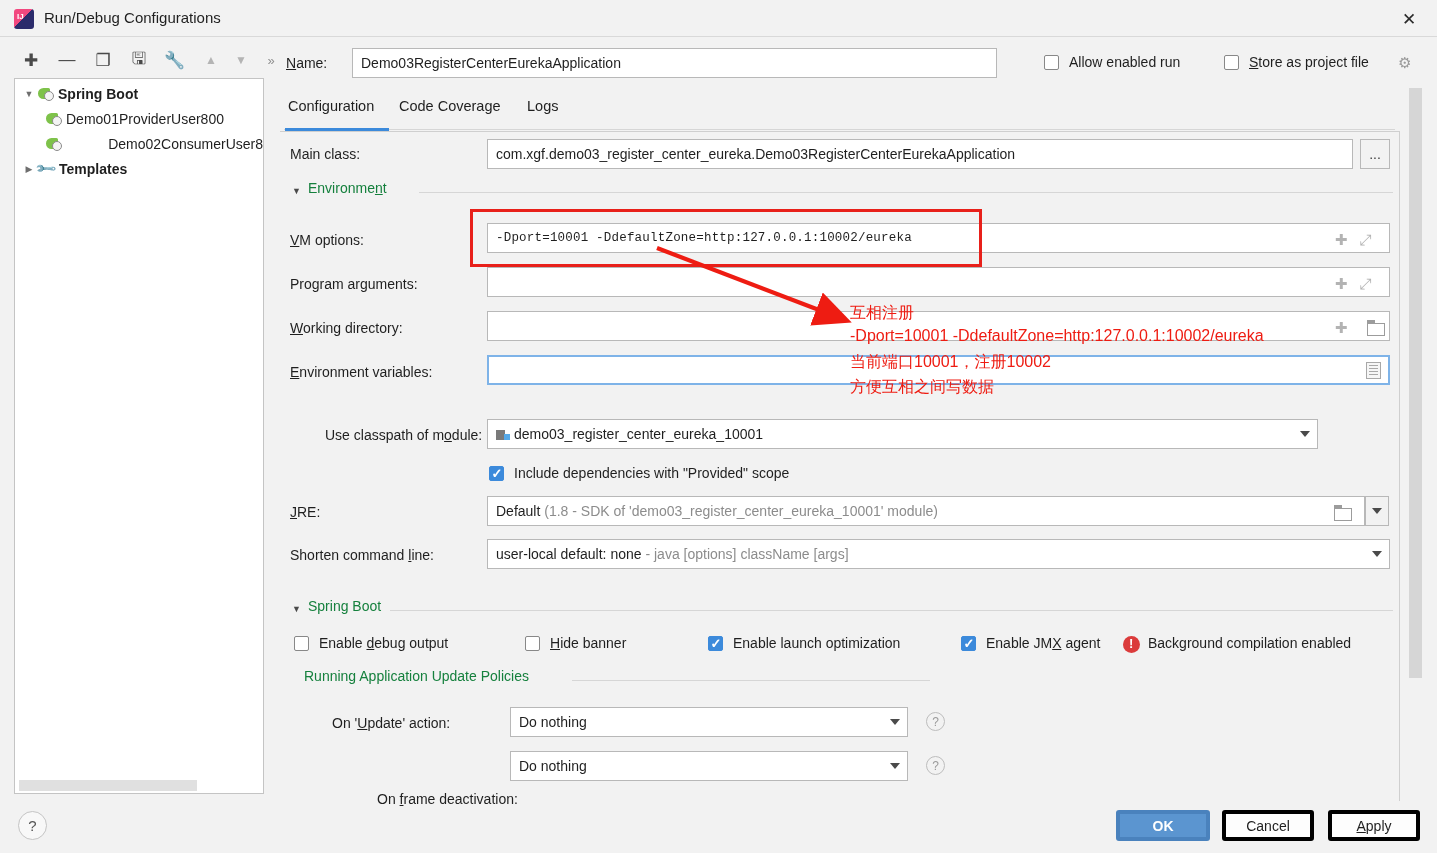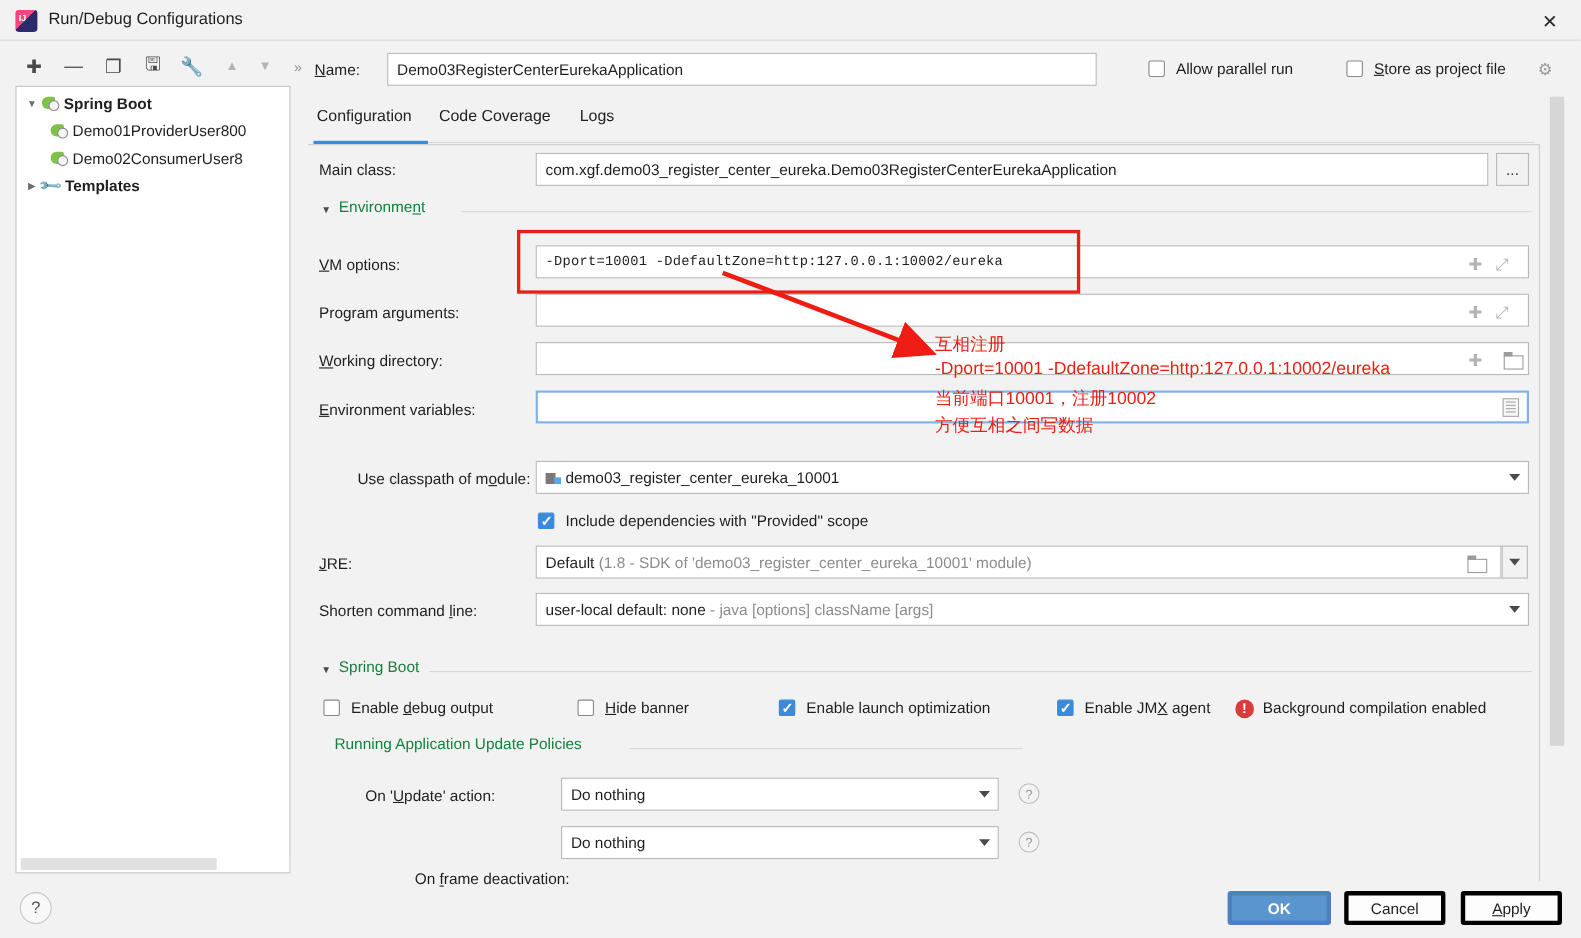--- a/index.html
+++ b/index.html
@@ -295,21 +295,21 @@
       <span class="tw">▼</span>
       <span class="leafico"></span>
       <span class="tree-label bold">Spring Boot</span>
     </div>
 
     <div class="tree-row" style="padding-left:30px;">
       <span class="leafico"></span>
       <span class="tree-label">Demo01ProviderUser800</span>
     </div>
 
-    <div class="tree-row" style="padding-left:30px;">
+    <div class="tree-row" style="padding-left:30px;justify-content:space-between;">
       <span class="leafico"></span>
       <span class="tree-label">Demo02ConsumerUser8</span>
     </div>
 
 
     <div class="tree-row">
       <span class="tw">▶</span>
       <span class="wrench">🔧</span>
       <span class="tree-label bold" style="margin-left:4px;">Templates</span>
     </div>
@@ -318,21 +318,21 @@
       <div class="thumb"></div>
     </div>
   </div>
 
   <div class="rightpane">
 
     <div class="name-label"><u>N</u>ame:</div>
     <div class="name-input">Demo03RegisterCenterEurekaApplication</div>
 
     <div class="cb" style="left:764px; top:9px;"></div>
-    <div class="cbtext" style="left:789px; top:8px;">Allow parallel run</div>
+    <div class="cbtext" style="left:789px; top:8px;">Allow enabled run</div>
 
     <div class="cb" style="left:944px; top:9px;"></div>
     <div class="cbtext" style="left:969px; top:8px;"><u style="text-decoration:underline;">S</u>tore as project file</div>
     <div class="gear-ico" style="left:1118px; top:8px;">⚙</div>
 
     <div class="tabs">
       <div class="tab" style="left:4px;">Configuration</div>
       <div class="tab" style="left:115px;">Code Coverage</div>
       <div class="tab" style="left:243px;">Logs</div>
     </div>
@@ -368,21 +368,21 @@
       <div class="rowicons" style="left:1055px; top:181px;">
         <span class="ri">✚</span>
       </div>
       <div class="folder-ico" style="left:1087px; top:182px;"></div>
 
       <div class="flabel" style="left:10px; top:226px;"><u>E</u>nvironment variables:</div>
       <div class="finput focused" style="left:207px; top:217px; width:903px;"></div>
       <div class="doc-ico" style="left:1086px; top:224px;"></div>
 
       <div class="flabel" style="left:10px; top:289px;margin-left:35px;">Use classpath of m<u>o</u>dule:</div>
-      <div class="combo" style="left:207px; top:281px; width:903px;">
+      <div class="combo" style="left:207px; top:281px; width:831px;">
         <span class="modico"></span><span>demo03_register_center_eureka_10001</span>
         <span class="arrow"></span>
       </div>
 
       <div class="cb checked" style="left:209px; top:328px;"></div>
       <div class="cbtext" style="left:234px; top:327px;">Include dependencies with "Provided" scope</div>
 
       <div class="flabel" style="left:10px; top:366px;"><u>J</u>RE:</div>
       <div class="combo" style="left:207px; top:358px; width:878px; padding-right:88px;">
         <span>Default</span>

